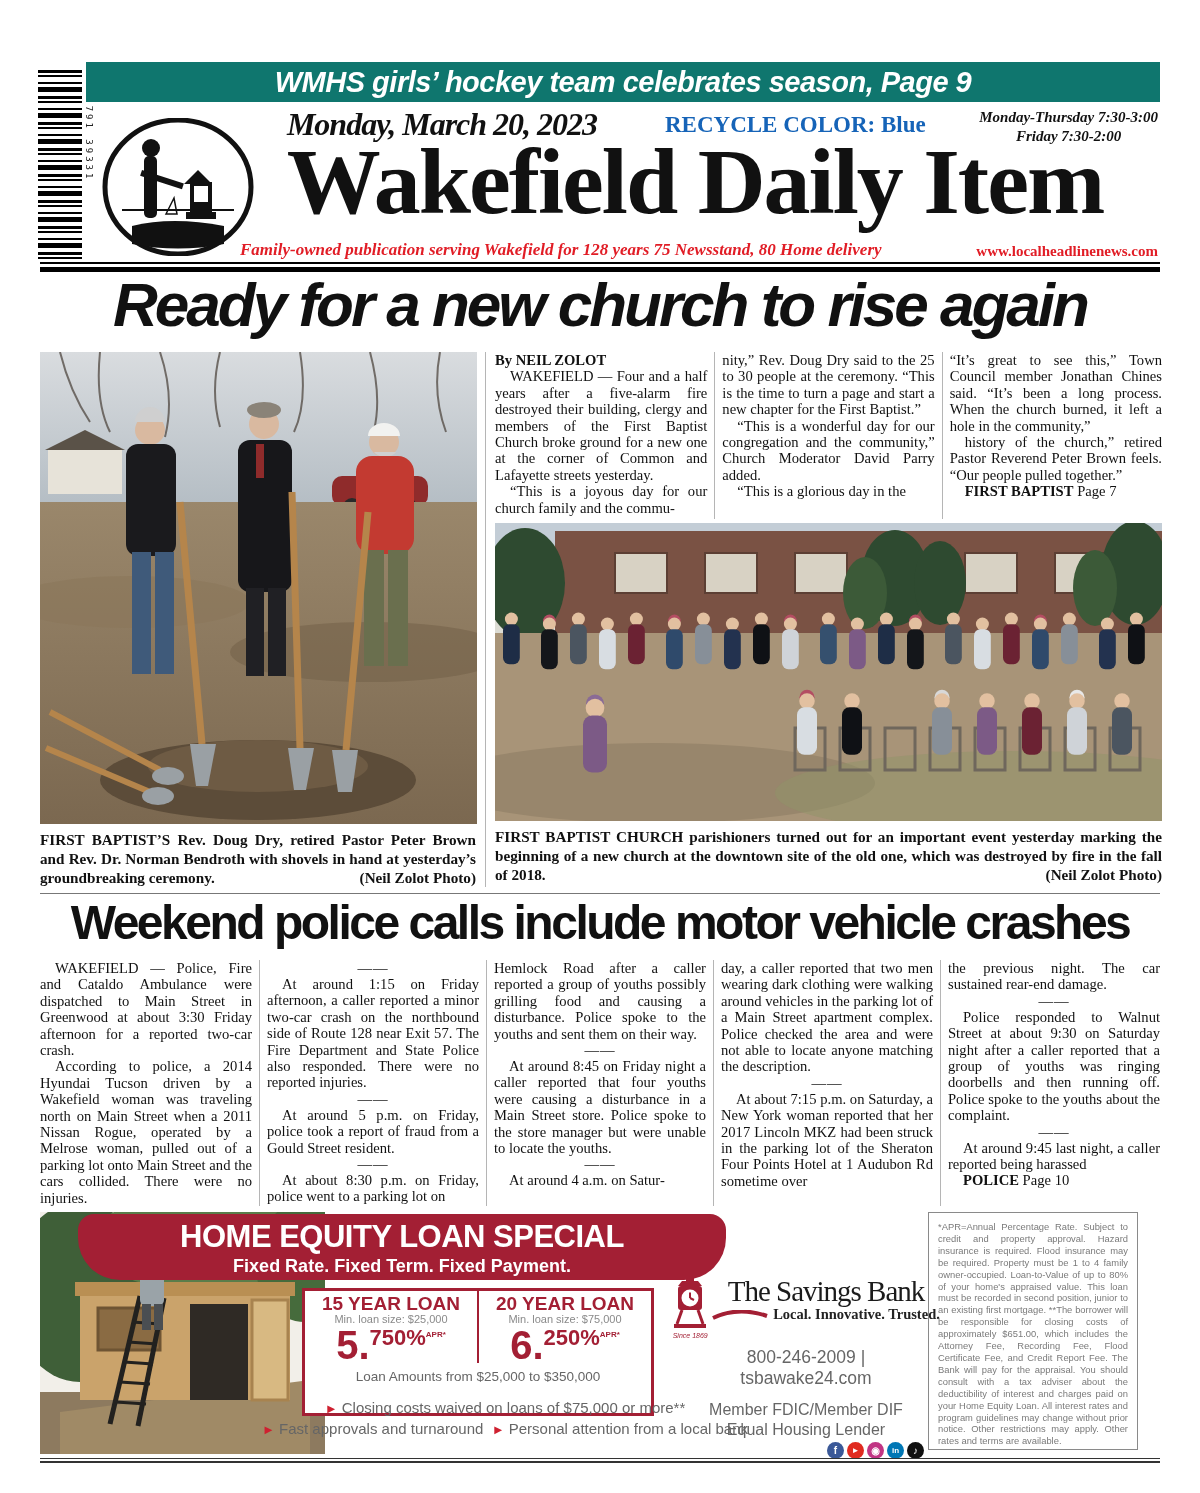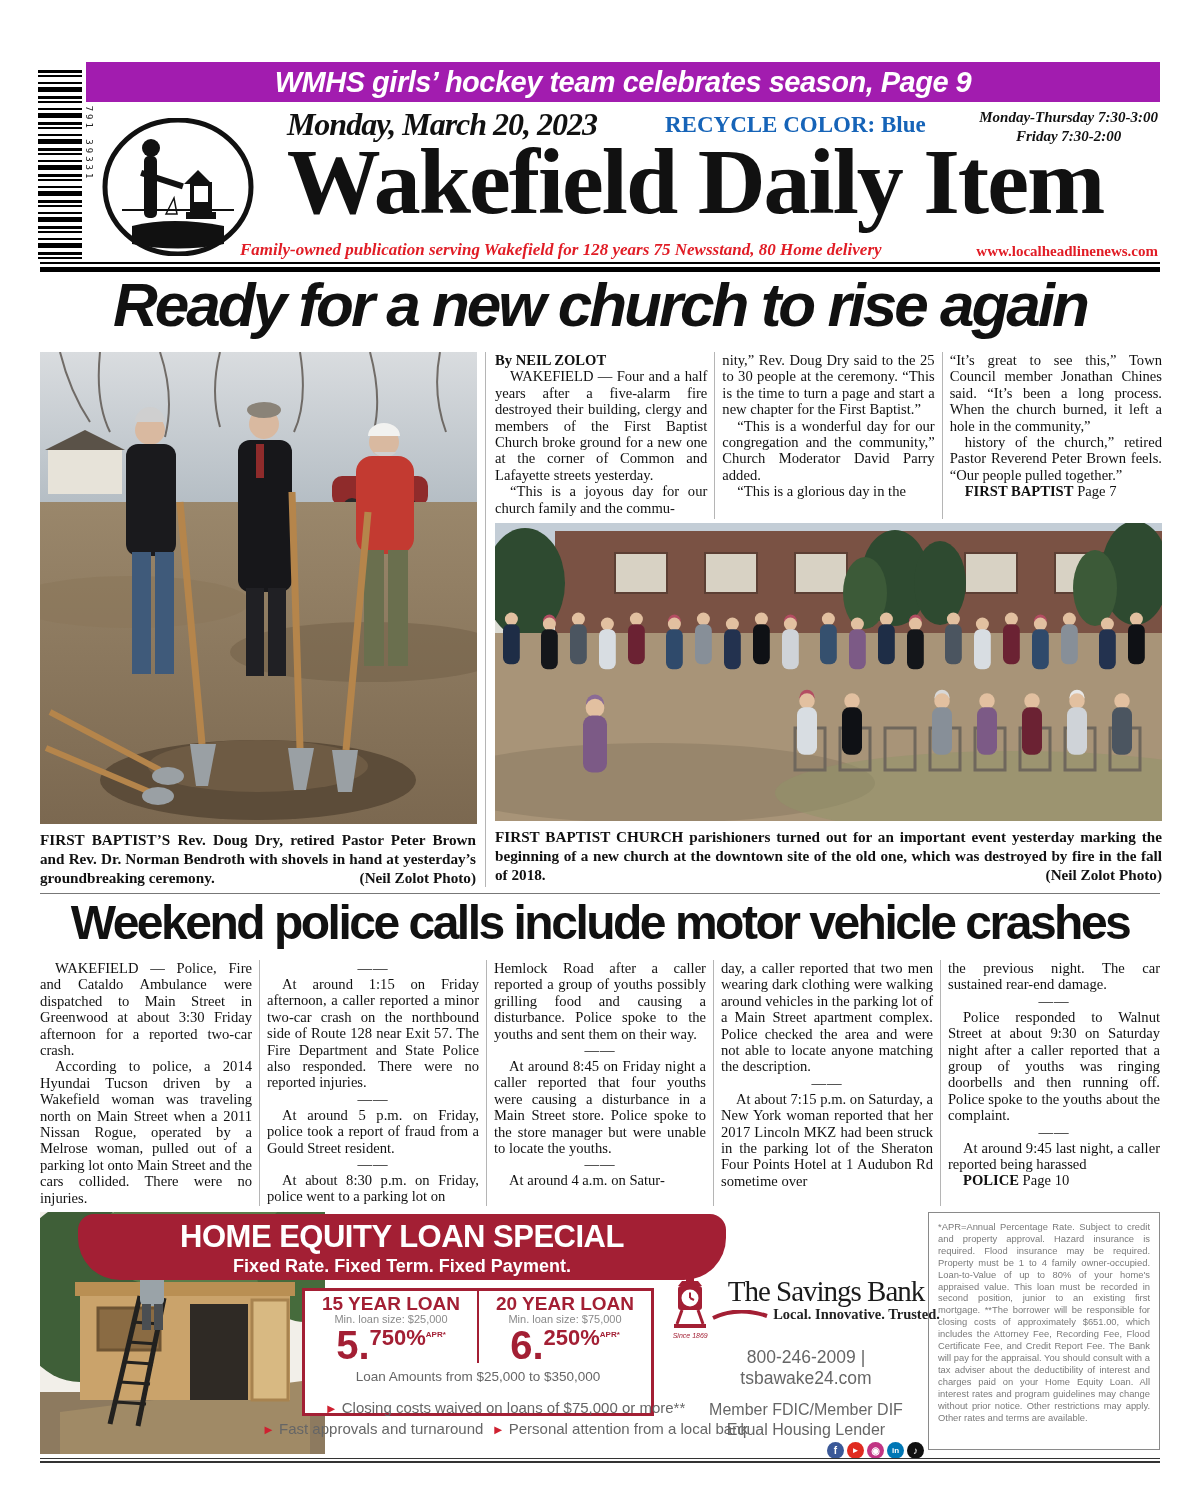--- a/index.html
+++ b/index.html
@@ -1,20 +1,20 @@
 <!DOCTYPE html>
 <html><head>
 <meta charset="utf-8">
 <style>
   html,body{margin:0;padding:0;background:#fff;}
   body{width:1200px;height:1493px;font-family:"Liberation Serif",serif;color:#111;position:relative;overflow:hidden;}
   .page{position:relative;width:1200px;height:1493px;background:#fff;}
 
   
-  .banner{position:absolute;left:86px;top:62px;width:1074px;height:40px;background:#a21caf;color:#fff;
+  .banner{position:absolute;left:86px;top:62px;width:1074px;height:40px;background:#0f766e;color:#fff;
     font-family:"Liberation Sans",sans-serif;font-weight:bold;font-style:italic;font-size:29px;
     display:flex;align-items:center;justify-content:center;letter-spacing:-0.5px;}
 
   
   .barcode{position:absolute;left:38px;top:70px;width:44px;height:190px;
     background:repeating-linear-gradient(180deg,#000 0 3px,#fff 3px 5px,#000 5px 7px,#fff 7px 12px,#000 12px 14px,#fff 14px 17px,#000 17px 22px,#fff 22px 26px);}
   .barcode-digits{position:absolute;left:84px;top:72px;height:190px;writing-mode:vertical-rl;
     font-family:"DejaVu Sans Mono",monospace;font-size:9px;letter-spacing:3px;color:#222;}
 
   
@@ -84,21 +84,21 @@
   .bank-row{display:flex;align-items:flex-start;justify-content:center;}
   .bank-name{font-family:"Liberation Serif",serif;color:#1b1b1b;font-size:29px;line-height:30px;letter-spacing:-1px;white-space:nowrap;}
   .bank-tagrow{display:flex;align-items:center;justify-content:flex-end;margin-top:0;}
   .bank-tagline{font-family:"Liberation Serif",serif;font-weight:bold;color:#222;font-size:14.5px;white-space:nowrap;}
   .since{color:#a31f34;font-size:7px;font-style:italic;}
   .bank .phone{font-size:17.5px;margin-top:8px;}
   .bank .member{font-size:16px;margin-top:12px;}
   .bank .ehl{font-size:16px;margin-top:2px;text-align:center;}
   .socials{display:flex;gap:3px;justify-content:flex-end;margin-top:3px;padding-right:4px;}
   .soc{width:17px;height:17px;border-radius:50%;color:#fff;font-size:10px;font-weight:bold;display:flex;align-items:center;justify-content:center;font-family:"Liberation Sans",sans-serif;}
-  .fineprint{position:absolute;left:888px;top:0;width:232px;height:238px;border:1.5px solid #8a8a8a;box-sizing:border-box;
+  .fineprint{position:absolute;left:888px;top:0;width:210px;height:238px;border:1.5px solid #8a8a8a;box-sizing:border-box;
     padding:8px 9px;color:#7a7a7a;font-size:9.4px;line-height:11.9px;text-align:justify;}
   .bottom-rule{position:absolute;left:40px;top:1458px;width:1120px;border-top:1px solid #333;border-bottom:2px solid #333;height:2px;}
 </style>
 </head>
 <body>
 
 <div class="page">
 
   <div class="barcode"></div>
   <div class="barcode-digits">0 48791 39331</div>

